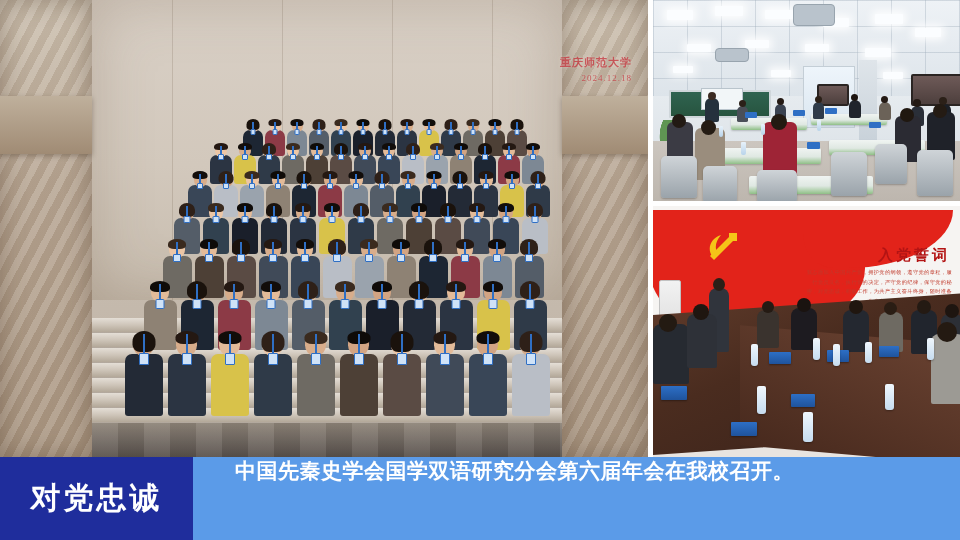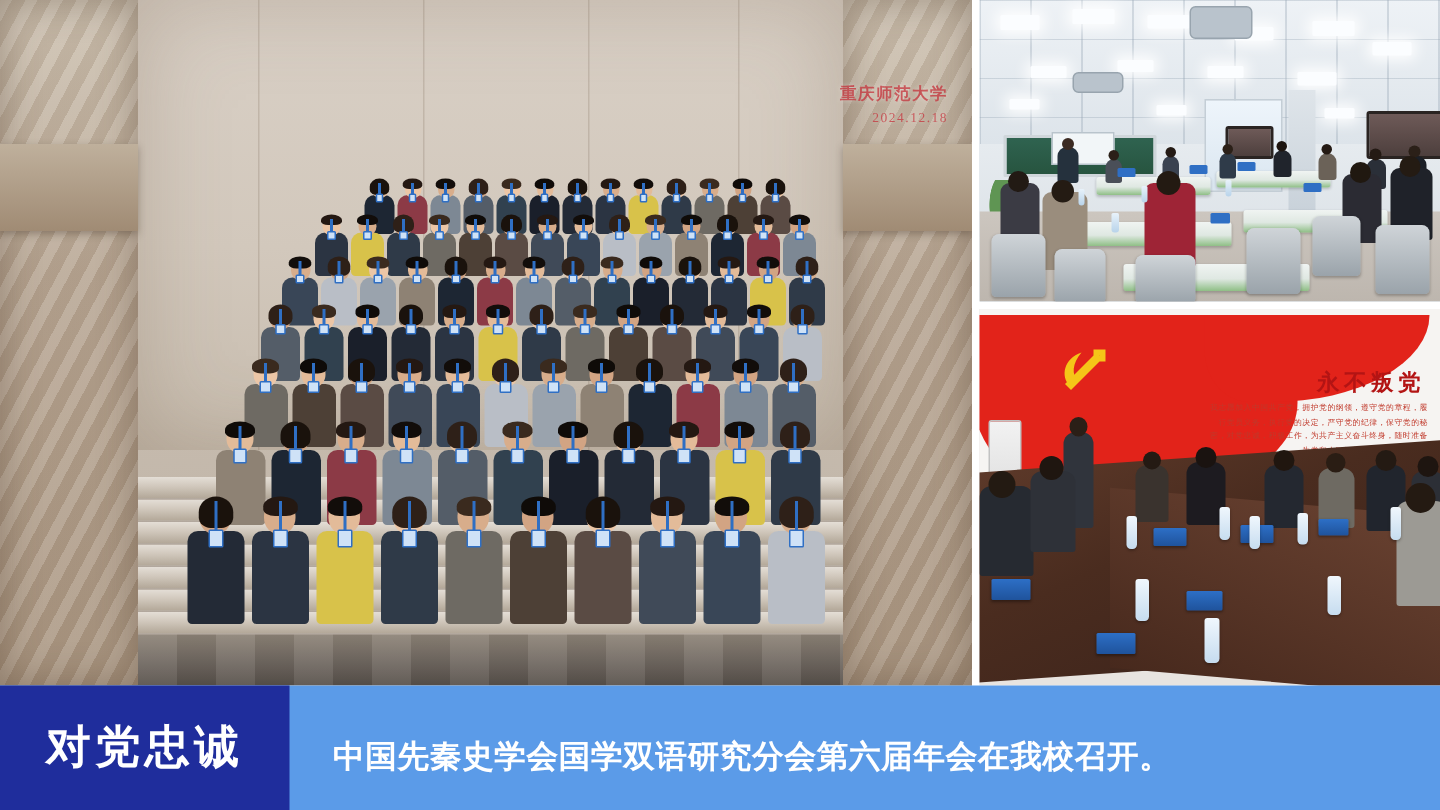--- a/index.html
+++ b/index.html
@@ -209,21 +209,21 @@
   .banner-tag {
     position:absolute; left:0; top:0; width:193px; height:83px; background:#1f2d9c;
     display:flex; align-items:center; justify-content:center;
   }
   .banner-tag span {
     color:#ffffff; font-size:30px; font-weight:700; letter-spacing:3px;
     font-family:"Liberation Sans","DejaVu Sans",sans-serif;
   }
   .banner-headline {
     position:absolute; left:193px; top:0; right:0; height:61px;
-    display:flex; align-items:flex-end; padding-left:29px;
+    display:flex; align-items:flex-start; padding-left:42px;
   }
   .banner-headline span {
     color:#ffffff; font-size:21px; font-weight:700; letter-spacing:.5px;
     font-family:"Liberation Sans","DejaVu Sans",sans-serif;
   }
 </style>
 </head>
 <body>
 
 <div class="page">
@@ -1235,21 +1235,21 @@
 
     <div class="photo-br">
       <div class="pr-wall">
         <div class="red-shape"></div>
         <div class="red-shape2"></div>
         <svg class="emblem" viewBox="0 0 40 40">
           <path d="M7 30 L28 9 L32 13 L11 34 Z" fill="#f5c518"></path>
           <path d="M26 7 h8 v8 h-4 v-4 h-4 z" fill="#f5c518"></path>
           <path d="M10 31 C4 25, 6 13, 18 9 C12 16, 11 24, 16 28 Z" fill="#f5c518"></path>
         </svg>
-        <div class="oath-title">永不叛党</div>
+        <div class="oath-title">入党誓词</div>
         <div class="oath-body">我志愿加入中国共产党，拥护党的纲领，遵守党的章程，履行党员义务，执行党的决定，严守党的纪律，保守党的秘密，对党忠诚，积极工作，为共产主义奋斗终身，随时准备为党和人民牺牲一切，永不叛党。</div>
         <div class="ac-unit"></div>
       </div>
 
       <div class="pr-table"></div>
       <div class="pr-table2"></div>
 
       <div class="pperson" style="left:56px; top:82px; width:20px; height:64px; background:#30343c;"></div>
       <div class="phead" style="left:60px; top:72px; width:12px; height:13px; background:#2b1f17;"></div>
 

